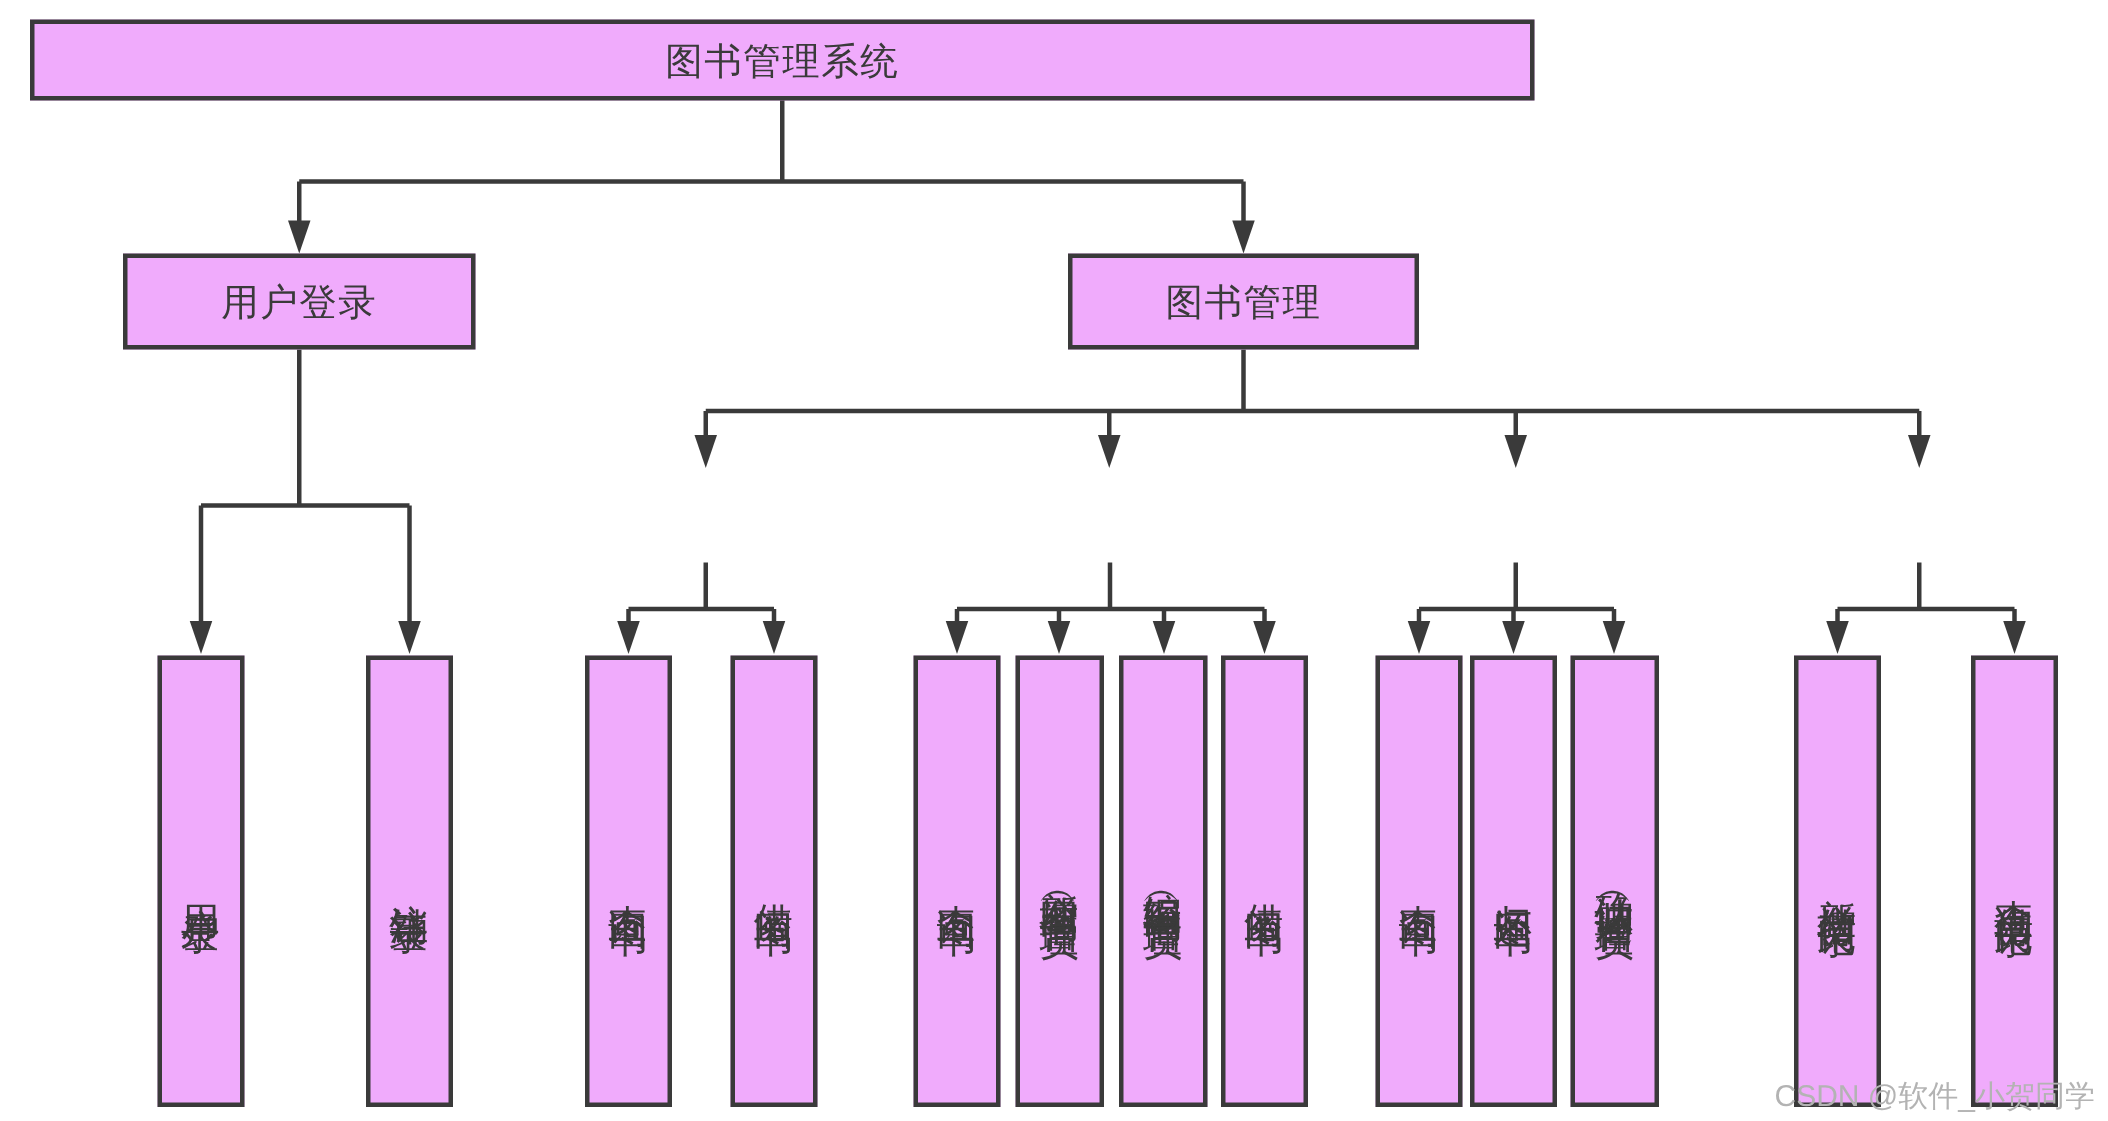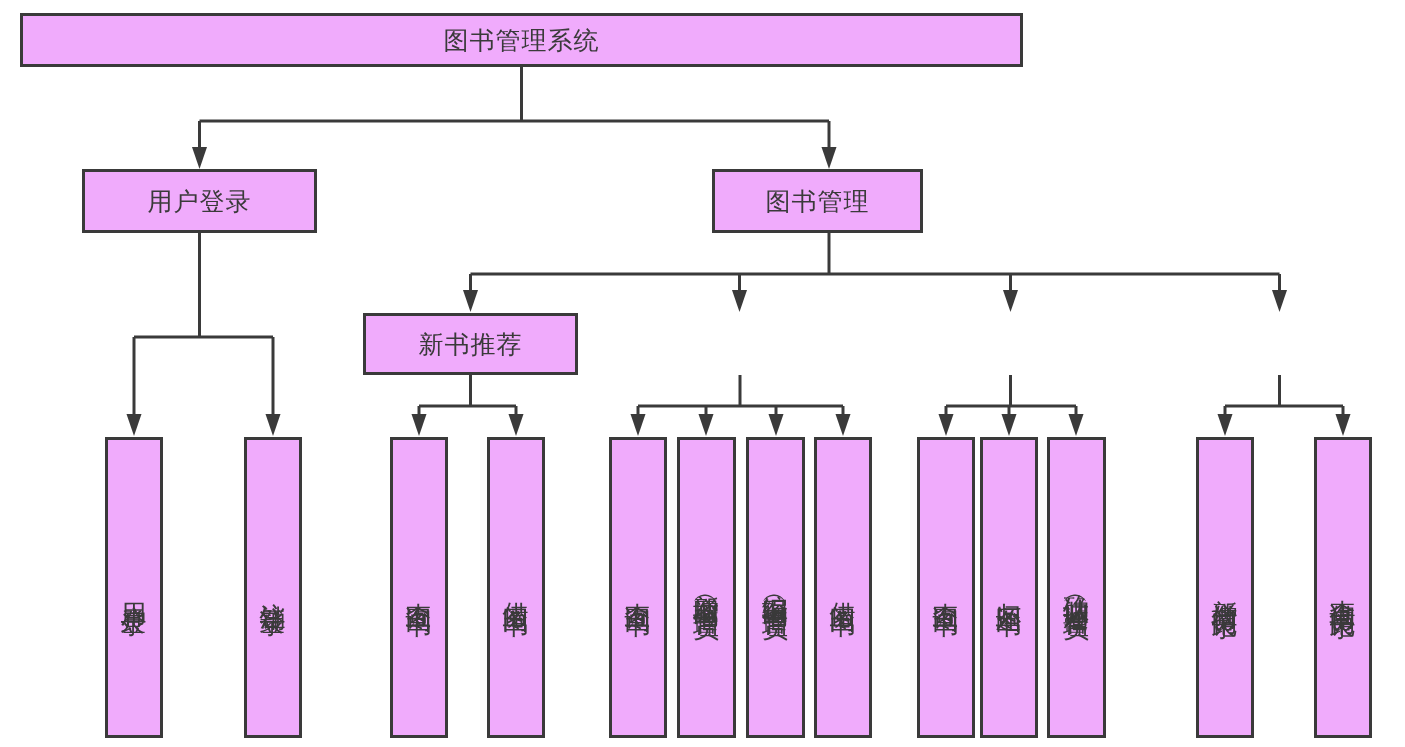--- a/index.html
+++ b/index.html
@@ -121,36 +121,36 @@
       <polygon points="1001.5,414 1016.5,414 1009,436"></polygon>
       <polygon points="1068.5,414 1083.5,414 1076,436"></polygon>
       <polygon points="1217.5,414 1232.5,414 1225,436"></polygon>
       <polygon points="1335.5,414 1350.5,414 1343,436"></polygon>
     </g>
   </svg>
 
   <div class="box hbox" style="left:20px; top:13px; width:1003px; height:54px">图书管理系统</div>
 
   <div class="box hbox" style="left:82px; top:169px; width:235px; height:64px">用户登录</div>
-  <div class="box hbox" style="left:712px; top:169px; width:211px; height:64px">图书管理</div>
+  <div class="box hbox" style="left:712px; top:169px; width:234px; height:64px">图书管理</div>
 
-  <div class="box hbox" style="left:363px; top:313px; width:215px; height:62px">新书推荐</div>
 
   <div class="box vbox" style="left:105px; top:437px; width:58px; height:301px">用户登录</div>
   <div class="box vbox" style="left:244px; top:437px; width:58px; height:301px">注销登录</div>
 
   <div class="box vbox" style="left:390px; top:437px; width:58px; height:301px">查询图书</div>
   <div class="box vbox" style="left:487px; top:437px; width:58px; height:301px">借阅图书</div>
 
   <div class="box vbox" style="left:609px; top:437px; width:58px; height:301px">查询图书</div>
   <div class="box vbox" style="left:677px; top:437px; width:59px; height:301px">新增图书（管理员）</div>
   <div class="box vbox" style="left:746px; top:437px; width:59px; height:301px">编辑图书（管理员）</div>
   <div class="box vbox" style="left:814px; top:437px; width:58px; height:301px">借阅图书</div>
 
   <div class="box vbox" style="left:917px; top:437px; width:58px; height:301px">查询图书</div>
   <div class="box vbox" style="left:980px; top:437px; width:58px; height:301px">归还图书</div>
   <div class="box vbox" style="left:1047px; top:437px; width:59px; height:301px">确认归还（管理员）</div>
 
   <div class="box vbox" style="left:1196px; top:437px; width:58px; height:301px">新增借阅记录</div>
   <div class="box vbox" style="left:1314px; top:437px; width:58px; height:301px">查询借阅记录</div>
 
+  <div class="watermark">CSDN @软件_小贺同学</div>
 
 </div>
 
 </body></html>

